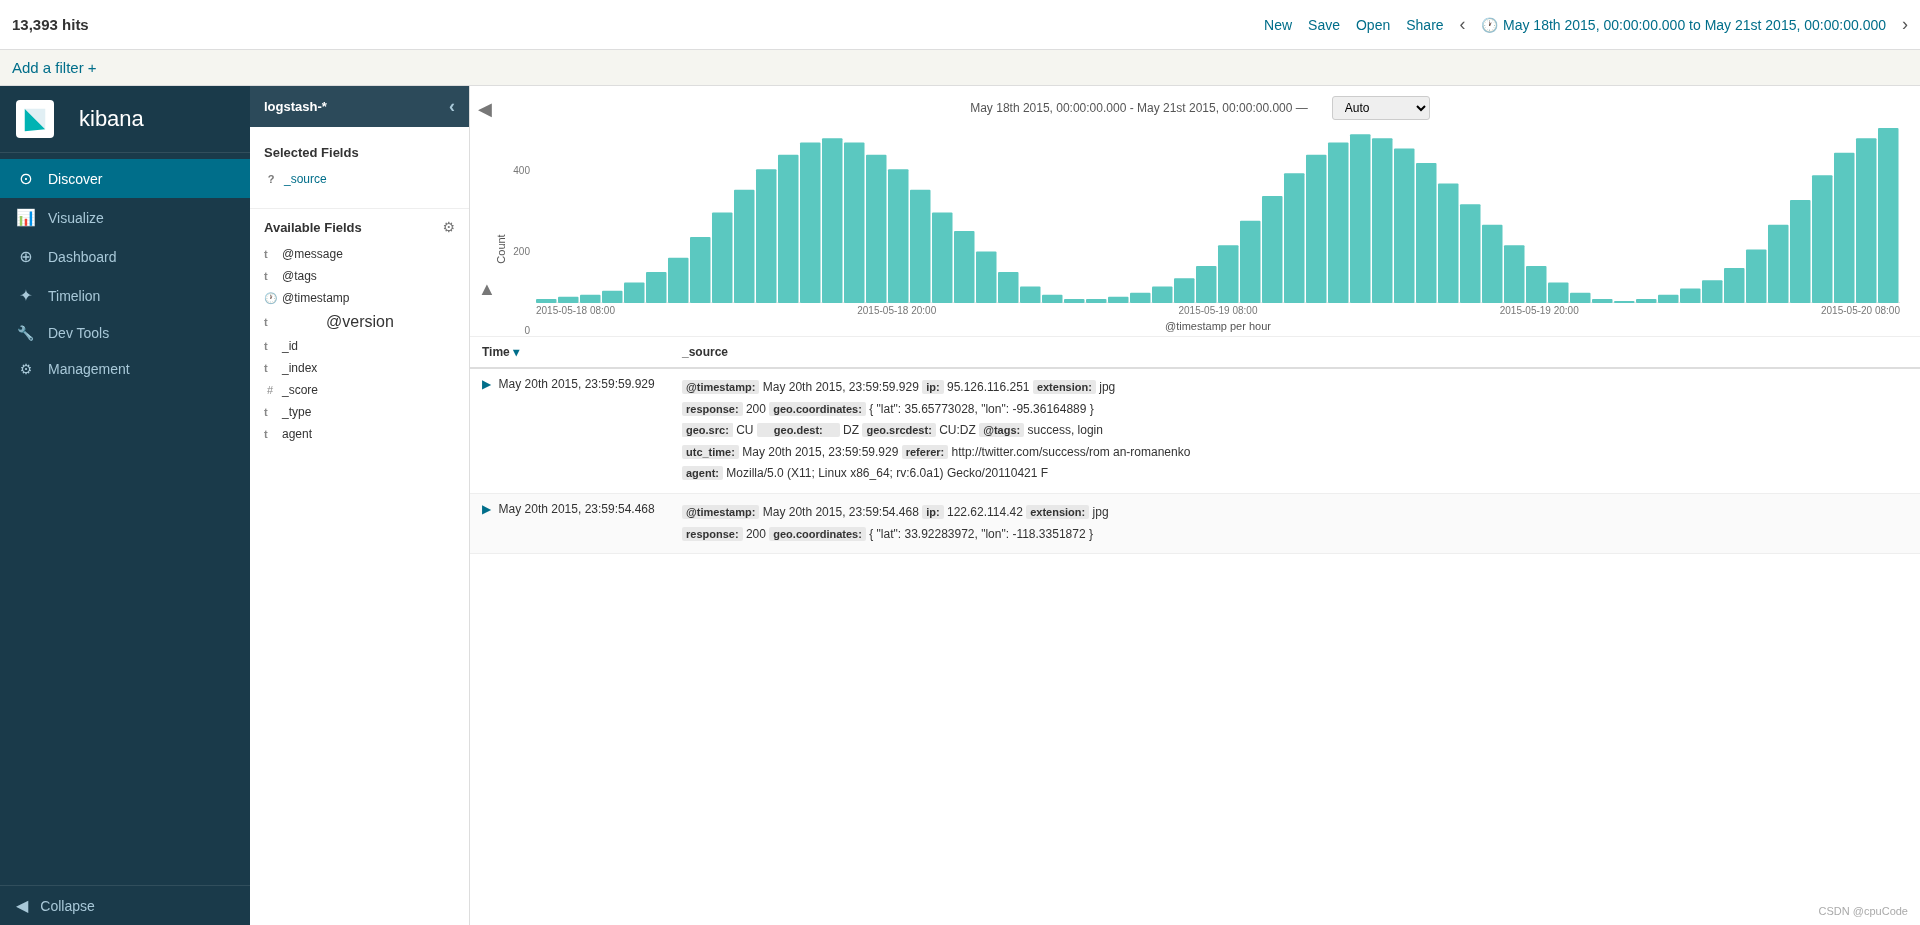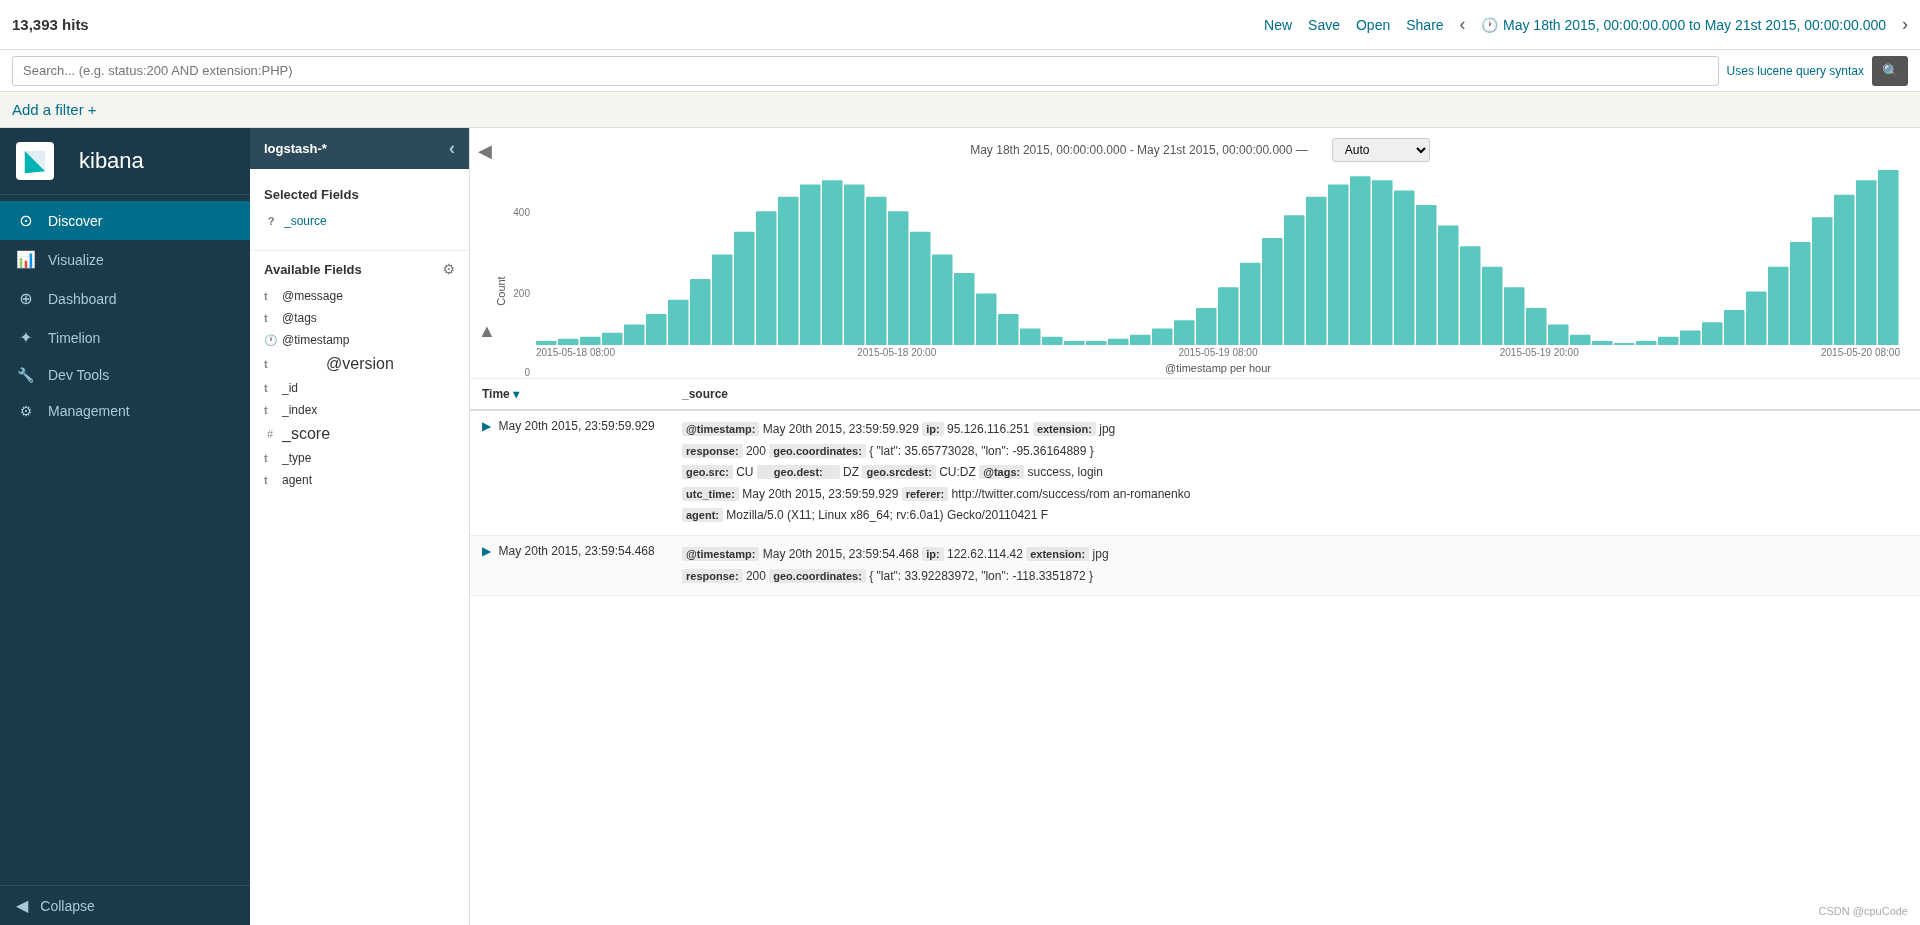--- a/index.html
+++ b/index.html
@@ -62,25 +62,20 @@
       <span style="color:#006e8a; cursor:pointer; font-size:14px;">Share</span>
       <span style="color:#555; cursor:pointer; font-size:18px;">‹</span>
       <span style="display:flex; align-items:center; gap:4px; font-size:13px;">
         <span style="font-size:14px; color:#555;">🕐</span>
         <span>May 18th 2015, 00:00:00.000 to May 21st 2015, 00:00:00.000</span>
       </span>
       <span style="color:#555; cursor:pointer; font-size:18px;">›</span>
     </div>
   </div>
 
-  <div id="search-bar" style="display:flex; align-items:center; background:#fff; border-bottom:1px solid #ddd; padding:6px 12px; gap:8px; height:42px;">
-    <input type="text" id="search-input" style="flex: 1 1 0%; border: 1px solid rgb(204, 204, 204); border-radius: 3px; padding: 5px 10px; font-size: 13px; height: 30px; outline: none;" placeholder="Search... (e.g. status:200 AND extension:PHP)">
-    <span style="color:#006e8a; font-size:12px; cursor:pointer; white-space:nowrap;">Uses lucene query syntax</span>
-    <button style="background:#555; border:none; color:#fff; padding:5px 10px; border-radius:3px; cursor:pointer; height:30px; width:36px; font-size:14px;">🔍</button>
-  </div>
 
   <div id="filter-bar" style="background:#f5f5f0; border-bottom:1px solid #ddd; padding:6px 12px; height:36px; display:flex; align-items:center;">
     <span style="color:#006e8a; cursor:pointer; font-size:15px;">Add a filter +</span>
   </div>
 
   <div id="main-layout" style="display:flex; flex:1; overflow:hidden;">
 
     <div id="sidebar" style="width:250px; background:#1a3a4a; display:flex; flex-direction:column; min-width:250px;">
 
       <div id="logo" style="display:flex; align-items:center; gap:10px; padding:14px 16px; background:#1a3a4a; border-bottom:1px solid rgba(255,255,255,0.1);">
@@ -161,21 +156,21 @@
         <div class="avail-field-item" style="display:flex; align-items:center; gap:6px; padding:4px 0; cursor:pointer;">
           <span style="color:#888; font-size:11px; font-weight:600; width:12px;">t</span>
           <span style="font-size:12px; color:#333;">_id</span>
         </div>
         <div class="avail-field-item" style="display:flex; align-items:center; gap:6px; padding:4px 0; cursor:pointer;">
           <span style="color:#888; font-size:11px; font-weight:600; width:12px;">t</span>
           <span style="font-size:12px; color:#333;">_index</span>
         </div>
         <div class="avail-field-item" style="display:flex; align-items:center; gap:6px; padding:4px 0; cursor:pointer;">
           <span style="color:#888; font-size:11px; width:12px; text-align:center;">#</span>
-          <span style="font-size:16px; color:#333;">_score</span>
+          <span style="font-size:12px; color:#333;">_score</span>
         </div>
         <div class="avail-field-item" style="display:flex; align-items:center; gap:6px; padding:4px 0; cursor:pointer;">
           <span style="color:#888; font-size:11px; font-weight:600; width:12px;">t</span>
           <span style="font-size:12px; color:#333;">_type</span>
         </div>
         <div class="avail-field-item" style="display:flex; align-items:center; gap:6px; padding:4px 0; cursor:pointer;">
           <span style="color:#888; font-size:11px; font-weight:600; width:12px;">t</span>
           <span style="font-size:12px; color:#333;">agent</span>
         </div>
       </div>

